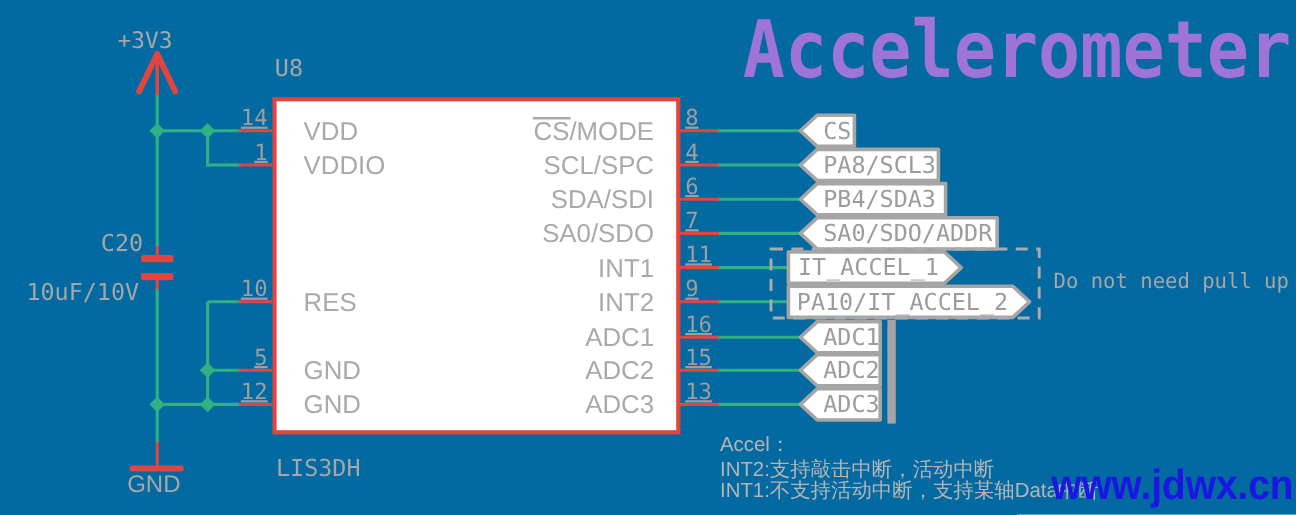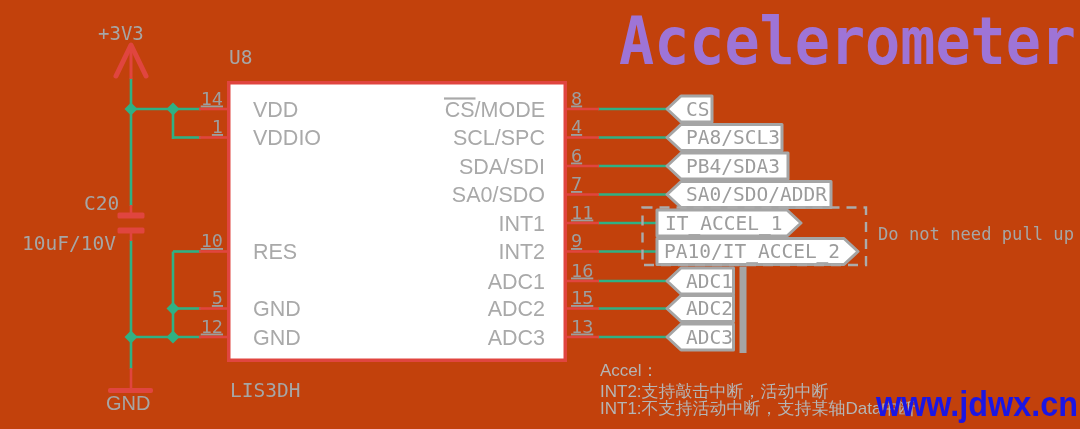--- a/index.html
+++ b/index.html
@@ -1,16 +1,16 @@
 <!DOCTYPE html>
 <html><head>
 <meta charset="utf-8">
 <style>
   html,body{margin:0;padding:0;background:#fff;}
-  .stage{position:relative;width:1080px;height:429px;background:#c2410c;overflow:hidden;
+  .stage{position:relative;width:1080px;height:429px;background:#0369a1;overflow:hidden;
          font-family:"DejaVu Sans Mono",monospace;}
   svg{display:block}
   text{user-select:none}
   .mono{font-family:"DejaVu Sans Mono",monospace;}
   .sans{font-family:"Liberation Sans",sans-serif;}
   .pin-num{text-decoration:underline;}
 </style>
 </head>
 <body>
 

